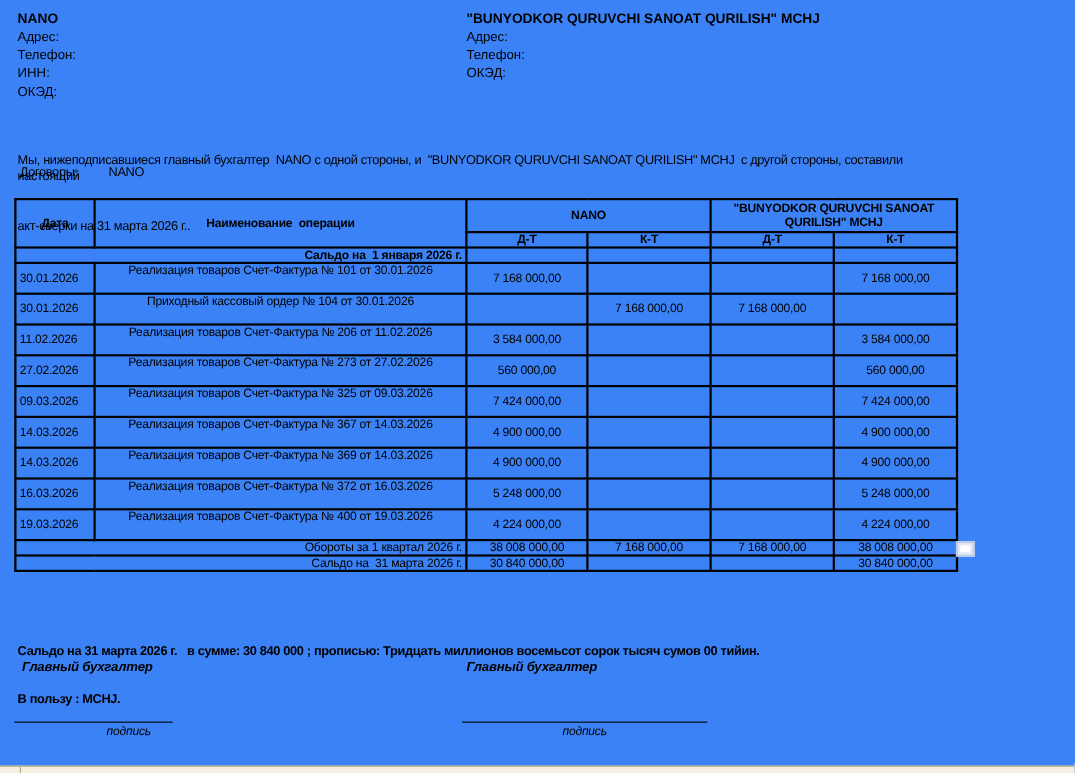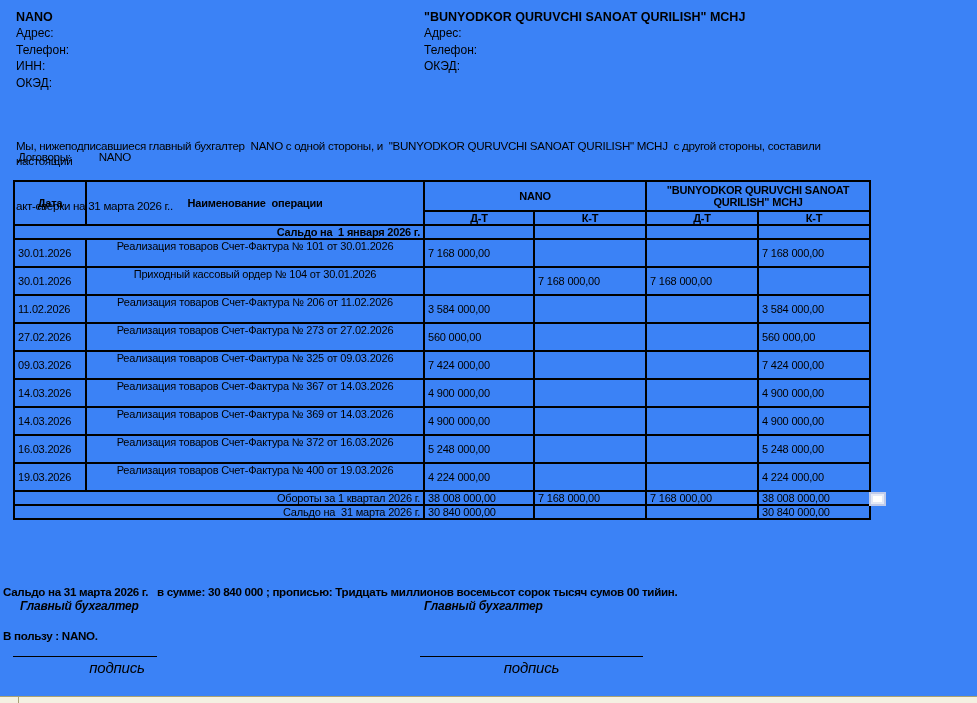--- a/index.html
+++ b/index.html
@@ -25,40 +25,40 @@
               table-layout:fixed;font-size:11px;letter-spacing:-0.2px;}
   table.recon th,table.recon td{border:2px solid #000;padding:0 3px;overflow:hidden;}
   table.recon th{font-weight:bold;text-align:center;vertical-align:middle;white-space:pre-wrap;line-height:12px;}
   tr.h1 th{height:28px;}
   tr.h2 th{height:9px;margin-left:24px;}
   tr.opening td{height:11px;}
   td.lbl-center{text-align:right;font-weight:bold;white-space:pre-wrap;}
   tr.r-data td{height:26px;}
   td.c-date{text-align:left;vertical-align:middle;}
   td.c-op{text-align:center;vertical-align:top;padding-top:1px;}
-  td.num{text-align:left;vertical-align:middle;}
+  td.num{text-align:center;vertical-align:middle;}
   tr.totals td{height:11px;font-weight:normal;}
 
   
   .handle{position:absolute;left:869px;top:492px;width:13px;height:10px;background:#ffffff;
           border:2px solid var(--handle_border,#c0cbea);
           box-shadow:inset 0 0 0 2px var(--handle_inner,#e4e9f6);}
 
   
-  .summary{position:absolute;left:3px;top:556px;width:880px;font-weight:bold;
+  .summary{position:absolute;left:16px;top:556px;width:880px;font-weight:bold;
            font-size:11.6px;letter-spacing:-0.3px;line-height:14.5px;white-space:pre-wrap;}
 
   
   .sign-title{position:absolute;top:599px;font-size:12px;font-weight:bold;font-style:italic;letter-spacing:-0.2px;}
   .sign-title.left{left:20px;}
   .sign-title.right{left:424px;}
   .sig-line{position:absolute;top:656px;height:0;border-top:1px solid #000;}
   .sig-line.left{left:13px;width:144px;}
   .sig-line.right{left:420px;width:223px;}
-  .sig-caption{position:absolute;top:659px;font-size:15px;font-style:italic;text-align:center;letter-spacing:-0.2px;}
+  .sig-caption{position:absolute;top:659px;font-size:11px;font-style:italic;text-align:center;letter-spacing:-0.2px;}
   .sig-caption.left{left:47px;width:140px;}
   .sig-caption.right{left:420px;width:223px;}
 
   
   .statusbar{position:absolute;left:0;top:696px;width:977px;height:7px;
              background:var(--statusbar_bg,#f4f1e2);border-top:1px solid var(--statusbar_border,#a9a274);}
   .statusbar-divider{position:absolute;left:18px;top:0;width:1px;height:7px;
              background:var(--statusbar_border,#a9a274);}
 </style>
 </head>
@@ -217,21 +217,21 @@
         <td class="num"></td>
         <td class="num">30 840 000,00</td>
       </tr>
     </tbody>
   </table>
 
   <div class="handle"></div>
 
   <div class="summary">
     <div>Сальдо на 31 марта 2026 г.   в сумме: 30 840 000 ; прописью: Тридцать миллионов восемьсот сорок тысяч сумов 00 тийин.</div>
-    <div>В пользу : NANO.</div>
+    <div>В пользу : MCHJ.</div>
   </div>
 
   <div class="sign-title left">Главный бухгалтер</div>
   <div class="sign-title right">Главный бухгалтер</div>
 
   <div class="sig-line left"></div>
   <div class="sig-line right"></div>
   <div class="sig-caption left">подпись</div>
   <div class="sig-caption right">подпись</div>
 

